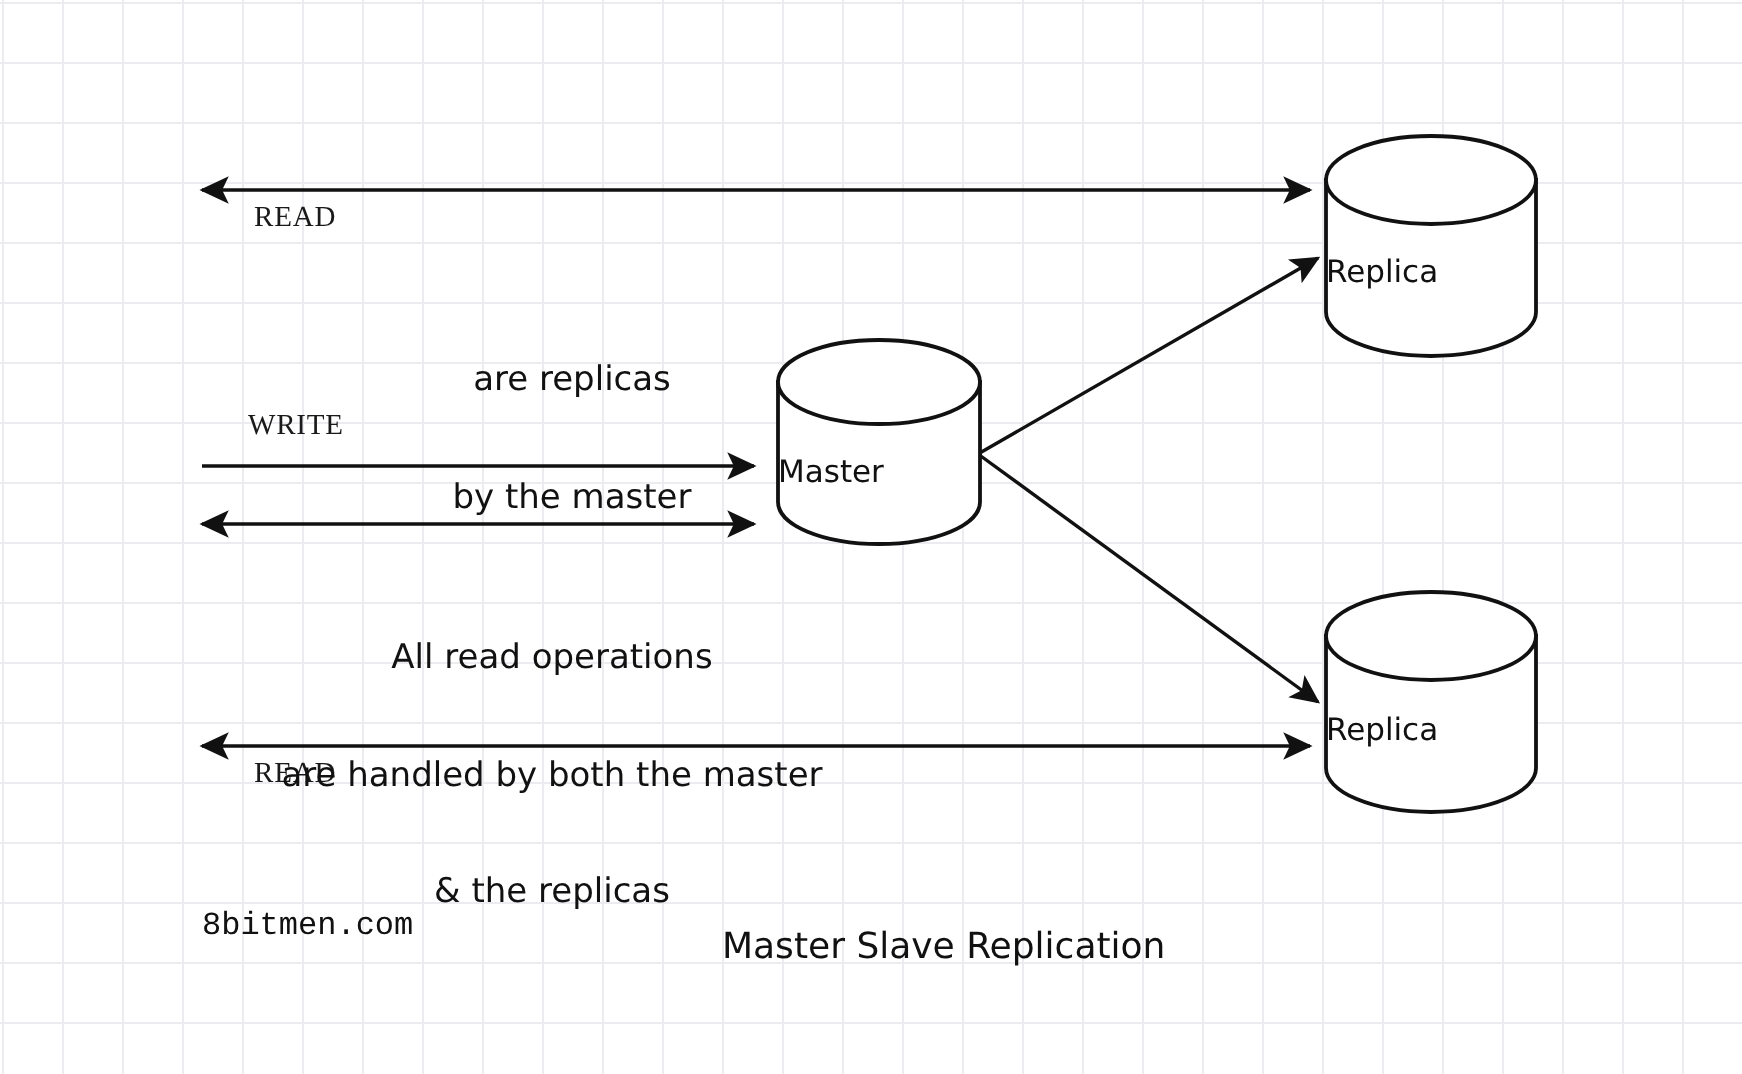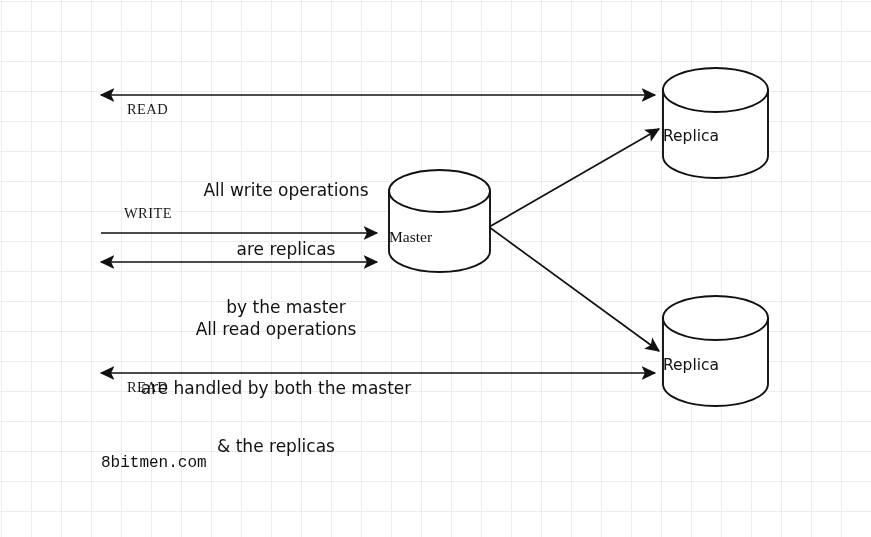--- a/index.html
+++ b/index.html
@@ -135,33 +135,33 @@
     </g>
   </svg>
 
   <div class="lbl flow-label" style="left:127px; top:101px;">READ</div>
 
   <div class="lbl flow-label" style="left:124px; top:205px;">WRITE</div>
 
   <div class="lbl flow-label" style="left:127px; top:379px;">READ</div>
 
   <div class="lbl hand" style="left:190px; top:142px; width:192px;">
-    <div>All write operations</div>
     <div>are replicas</div>
     <div>by the master</div>
   </div>
 
   <div class="lbl hand" style="left:120px; top:281px; width:312px;">
     <div>All read operations</div>
     <div>are handled by both the master</div>
     <div>&amp; the replicas</div>
   </div>
 
-  <div class="lbl node-label" style="left:389px; top:228px; width:119px;font-family:Liberation Serif, serif;">Master</div>
+  <div class="lbl node-label" style="left:389px; top:228px; width:119px;">Master</div>
 
   <div class="lbl node-label" style="left:663px; top:128px; width:105px;">Replica</div>
 
   <div class="lbl node-label" style="left:663px; top:357px; width:105px;">Replica</div>
 
   <div class="lbl watermark" style="left:101px; top:454px;">8bitmen.com</div>
 
+  <div class="lbl caption" style="left:361px; top:464px;">Master Slave Replication</div>
 
 </div>
 
 </body></html>

